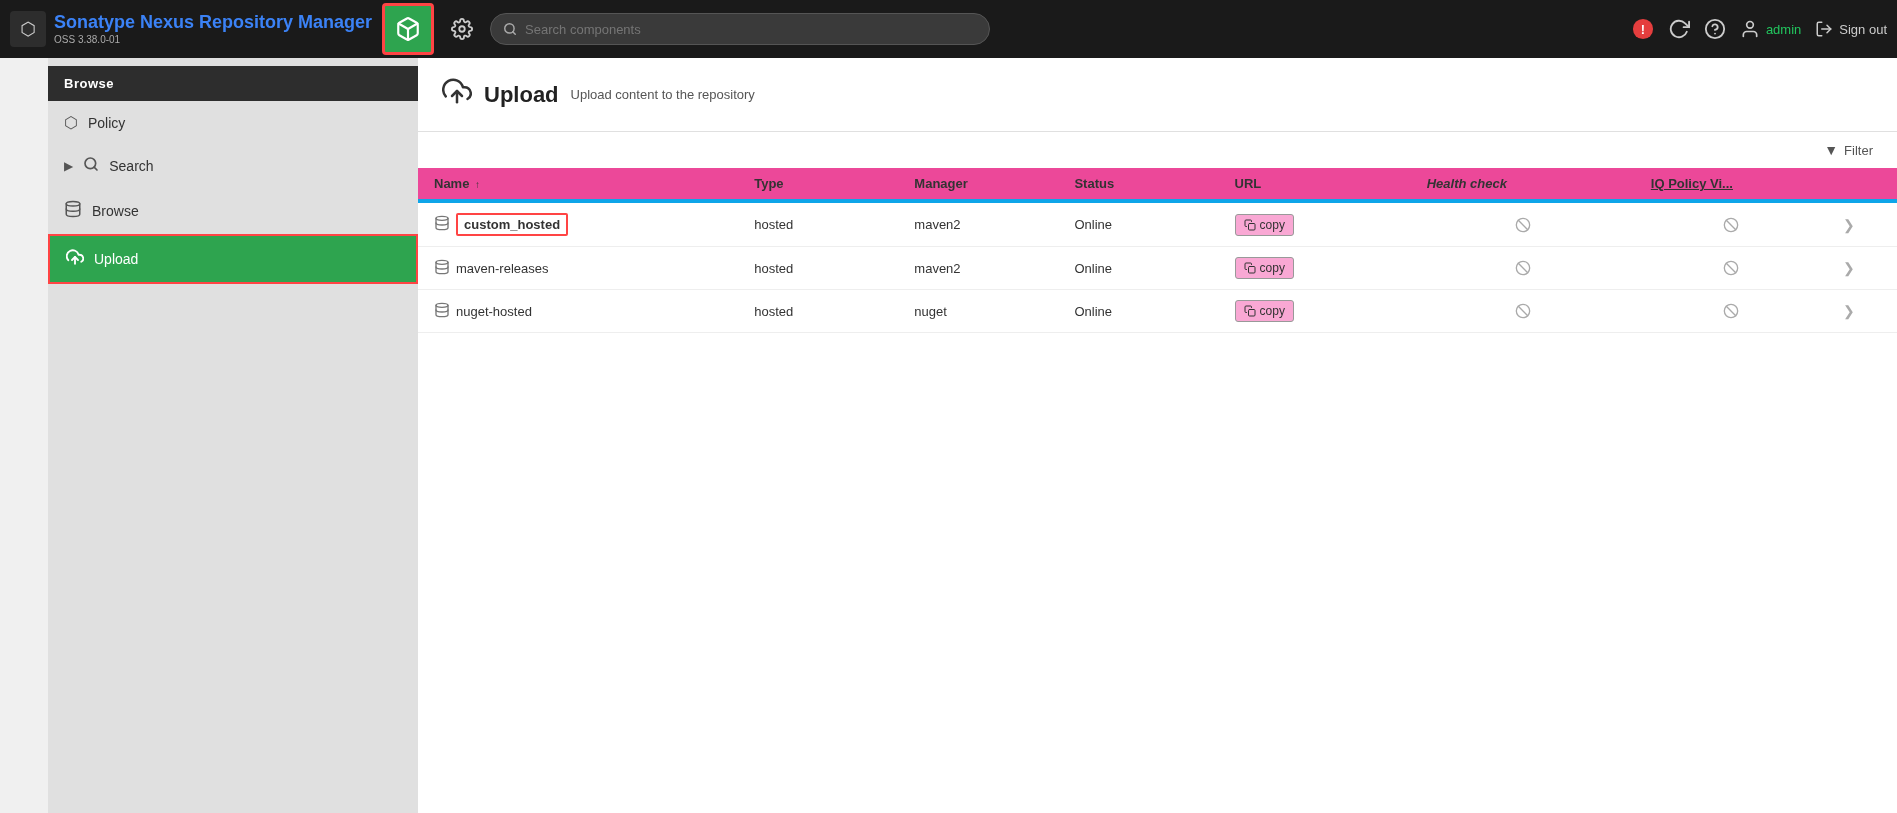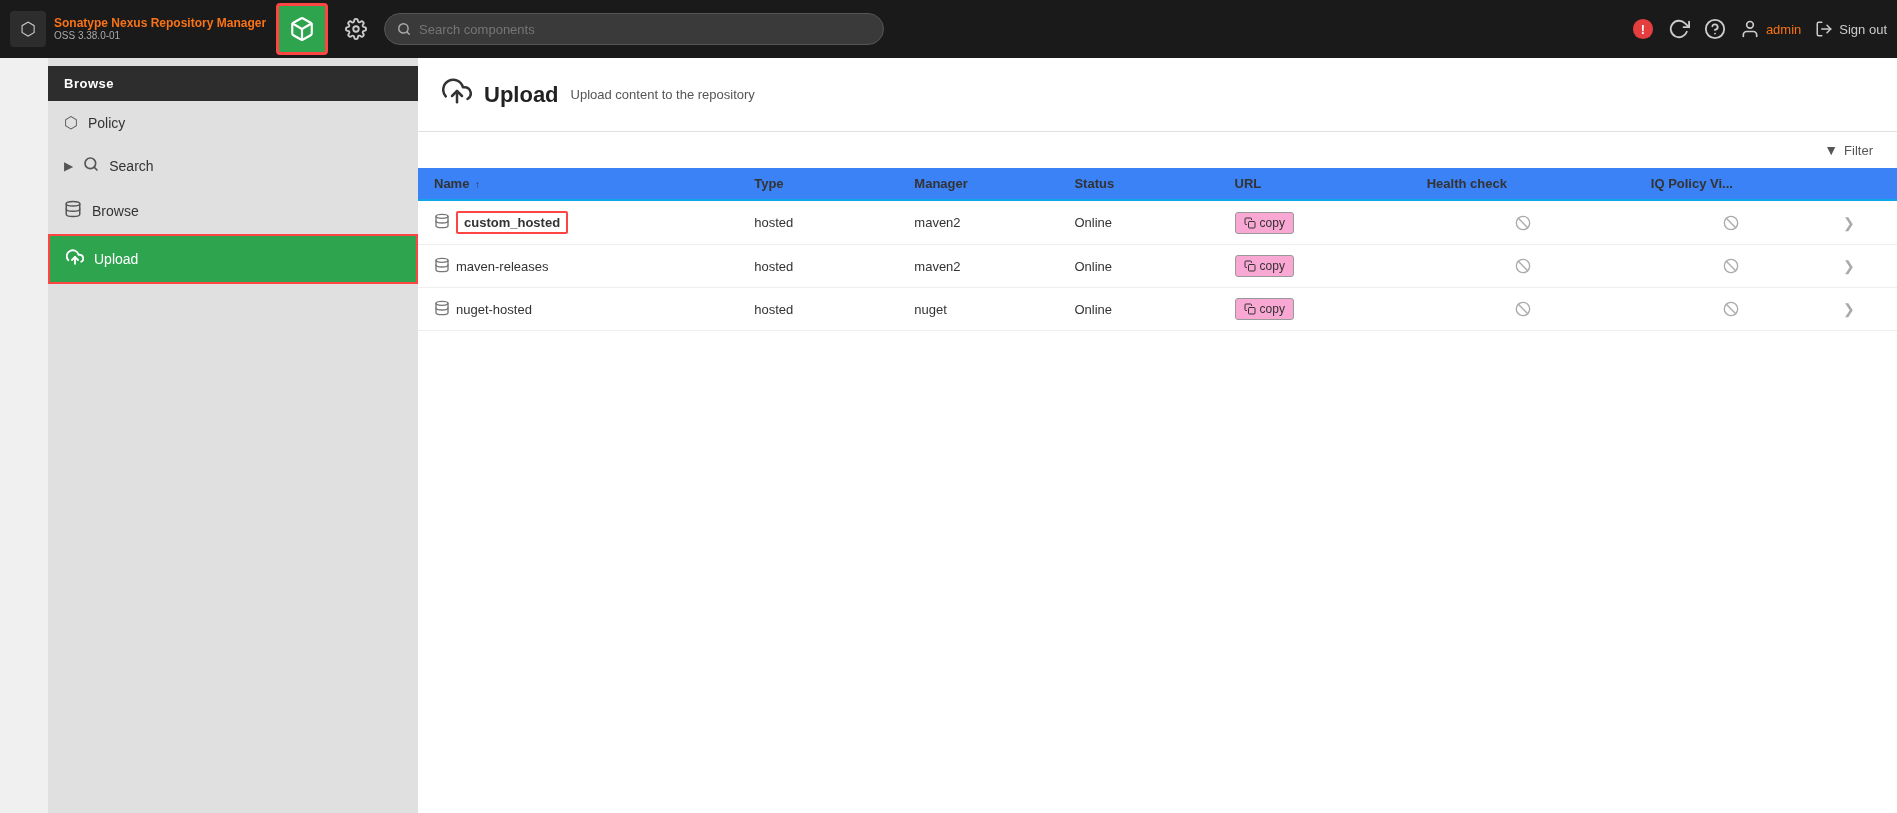--- a/index.html
+++ b/index.html
@@ -31,23 +31,23 @@
       justify-content: center;
       color: #ccc;
       font-size: 18px;
     }
     .logo-text {
       display: flex;
       flex-direction: column;
       line-height: 1.2;
     }
     .logo-title {
-      font-size: 12px;
+      font-size: 18px;
       font-weight: bold;
-      color: #f97316;
+      color: #3b82f6;
     }
     .logo-subtitle {
       font-size: 10px;
       color: #aaa;
     }
     .upload-icon-btn {
       width: 52px;
       height: 52px;
       background: #2ea44f;
       border: 3px solid #ff4444;
@@ -107,21 +107,21 @@
       justify-content: center;
     }
     .alert-icon {
       color: #e53e3e;
       font-size: 20px;
     }
     .user-btn {
       display: flex;
       align-items: center;
       gap: 6px;
-      color: #f97316;
+      color: #22c55e;
       cursor: pointer;
     }
     .signout-btn {
       display: flex;
       align-items: center;
       gap: 6px;
       color: #ccc;
       cursor: pointer;
       font-size: 13px;
       text-align: center;
@@ -220,22 +220,22 @@
     .repo-table {
       width: 100%;
       border-collapse: collapse;
     }
     .repo-table th {
       text-align: left;
       padding: 8px 16px;
       font-size: 13px;
       font-weight: bold;
       color: #333;
-      border-bottom: 2px solid #0ea5e9;
-      background: #3b82f6;
+      border-bottom: 4px solid #0ea5e9;
+      background: #ec4899;
     }
     .repo-table td {
       padding: 10px 16px;
       border-bottom: 1px solid #eee;
       font-size: 13px;
       color: #333;
     }
     .name-cell {
       display: flex;
       align-items: center;
@@ -267,22 +267,22 @@
       align-items: center;
       justify-content: center;
     }
     .status-online { color: #333; }
     .sort-icon { font-size: 10px; margin-left: 2px; }
     .th-name { min-width: 200px; }
     .th-type { min-width: 100px; }
     .th-format { min-width: 100px; }
     .th-status { min-width: 100px; }
     .th-url { min-width: 120px; }
-    .th-health { min-width: 140px; }
-    .th-iq { min-width: 120px; }
+    .th-health { min-width: 140px; font-style: italic; }
+    .th-iq { min-width: 120px; text-decoration: underline; }
     .th-more { min-width: 30px; }
     .more-arrow {
       color: #aaa;
       font-size: 14px;
       cursor: pointer;
     }
   </style>
 </head>
 <body>
 

